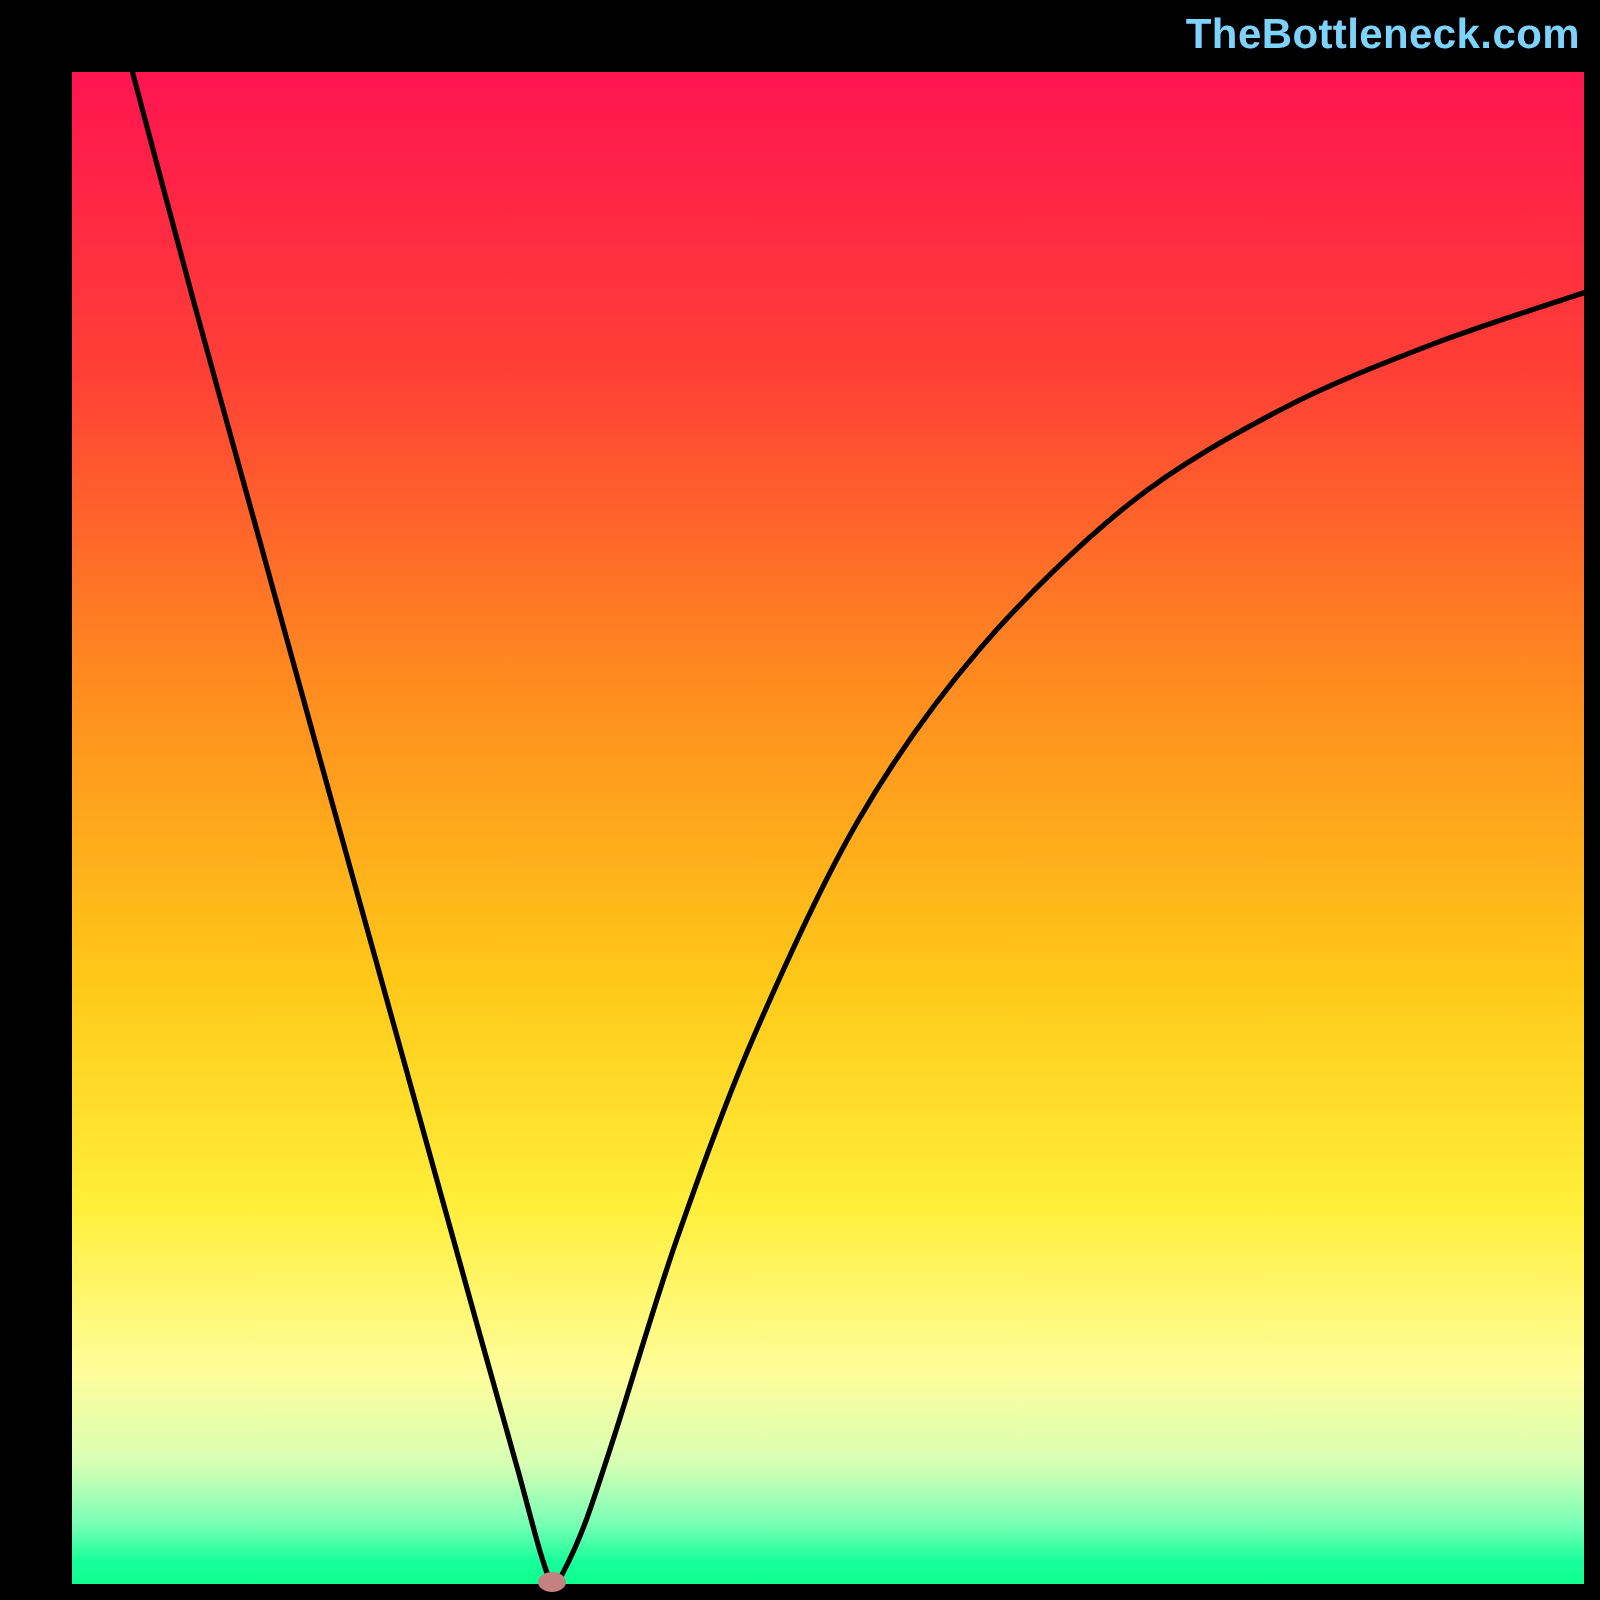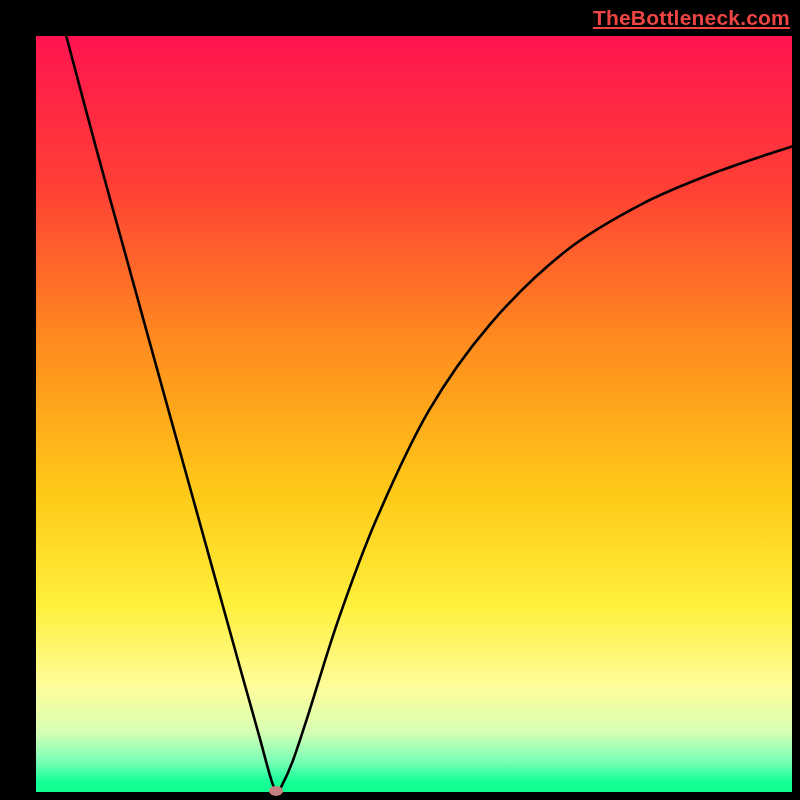--- a/index.html
+++ b/index.html
@@ -37,23 +37,22 @@
     width: 100%;
     height: 100%;
   }
   .watermark {
     position: absolute;
     top: 6px;
     right: 10px;
     font-family: Arial, Helvetica, sans-serif;
     font-size: 21px;
     font-weight: 600;
-    color: #ef4444;
+    color: #7dd3fc;
     letter-spacing: 0.2px;
-    text-decoration: underline;
   }
   .marker {
     position: absolute;
     width: 14px;
     height: 10px;
     background: #c38181;
     border-radius: 50%;
   }
 </style>
 </head>

